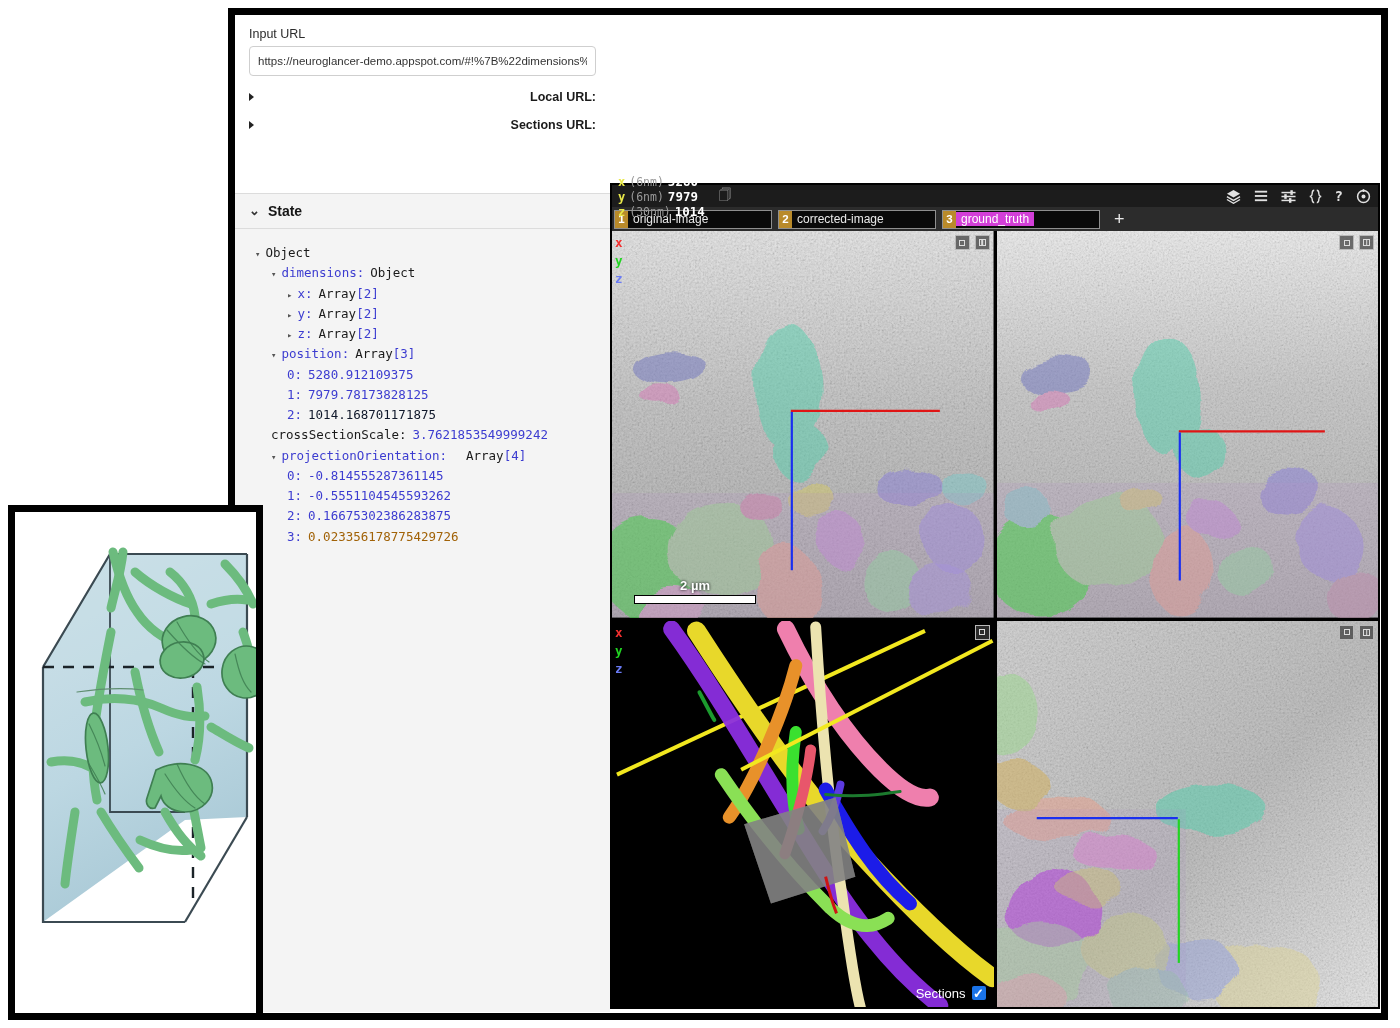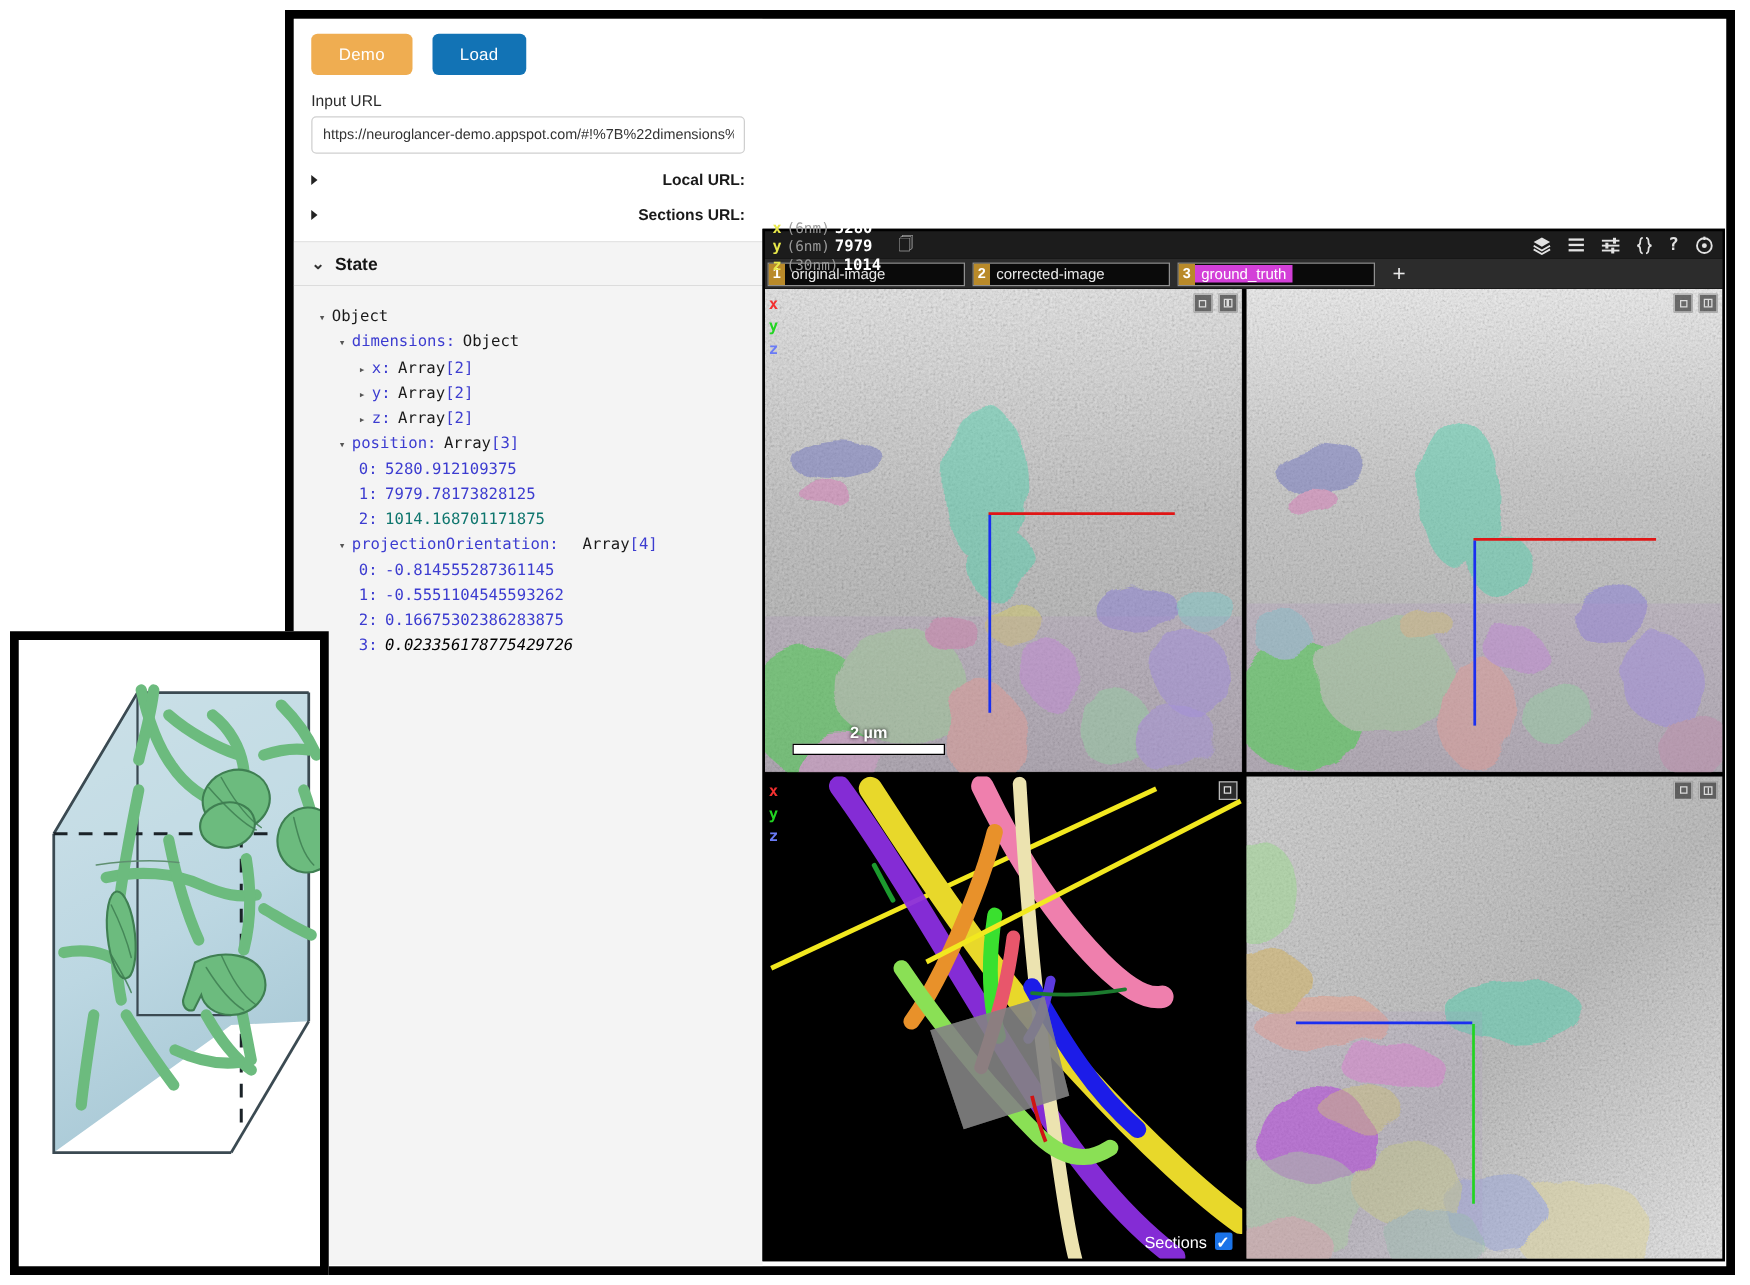--- a/index.html
+++ b/index.html
@@ -183,24 +183,20 @@
 </style>
 </head>
 <body>
 
 <div id="root">
 
   <div id="app-window">
 
     <div id="control-panel">
 
-      <div id="button-row">
-        <button class="btn btn-demo">Demo</button>
-        <button class="btn btn-load">Load</button>
-      </div>
 
       <label class="field-label">Input URL</label>
       <input id="url-input" type="text" value="https://neuroglancer-demo.appspot.com/#!%7B%22dimensions%22%3A%7B%22x%22%3A%5B6.0000000(" style="">
 
       <div class="disclosure-row">
         <span class="tri-right"></span>
         <span>Local URL:</span>
       </div>
 
       <div class="disclosure-row">
@@ -249,21 +245,26 @@
               <span style="margin-left: 6px; color: rgb(60, 60, 208);">5280.912109375</span>
             </div>
             <div class="tnode" style="padding-left: 42px;">
               <span class="arrow-open" style="margin-right: 0px;"></span>
               <span class="k-blue">1:</span>
               <span style="margin-left: 6px; color: rgb(60, 60, 208);">7979.78173828125</span>
             </div>
             <div class="tnode" style="padding-left: 42px;">
               <span class="arrow-open" style="margin-right: 0px;"></span>
               <span class="k-blue">2:</span>
-              <span style="margin-left: 6px; color: #0f766e; text-align: center;">1014.168701171875</span>
+              <span style="margin-left: 6px; color: #0f172a; text-align: center;">1014.168701171875</span>
+            </div>
+            <div class="tnode" style="padding-left: 26px;">
+              <span class="arrow-open" style="margin-right: 0px;"></span>
+              <span class="k-dark">crossSectionScale:</span>
+              <span style="margin-left: 6px; color: rgb(60, 60, 208);">3.7621853549999242</span>
             </div>
             <div class="tnode" style="padding-left: 26px;">
               <span class="arrow-open">▾</span>
               <span class="k-blue">projectionOrientation:</span>
               <span style="margin-left: 19px;"><span style="color: rgb(26, 26, 26);">Array</span><span style="color: rgb(60, 60, 208);">[4]</span></span>
             </div>
             <div class="tnode" style="padding-left: 42px;">
               <span class="arrow-open" style="margin-right: 0px;"></span>
               <span class="k-blue">0:</span>
               <span style="margin-left: 6px; color: rgb(60, 60, 208);">-0.814555287361145</span>
@@ -274,21 +275,21 @@
               <span style="margin-left: 6px; color: rgb(60, 60, 208);">-0.5551104545593262</span>
             </div>
             <div class="tnode" style="padding-left: 42px;">
               <span class="arrow-open" style="margin-right: 0px;"></span>
               <span class="k-blue">2:</span>
               <span style="margin-left: 6px; color: rgb(60, 60, 208);">0.16675302386283875</span>
             </div>
             <div class="tnode" style="padding-left: 42px;">
               <span class="arrow-open" style="margin-right: 0px;"></span>
               <span class="k-blue">3:</span>
-              <span style="margin-left: 6px; color: #000000; font-style: italic;">0.023356178775429726</span>
+              <span style="margin-left: 6px; color: #a16207;">0.023356178775429726</span>
             </div>
           </div>
       </div>
     </div>
 
     <div id="ng-viewer">
 
       <div id="ng-topbar">
         <div id="coord-container">
             <div class="coord-group">

